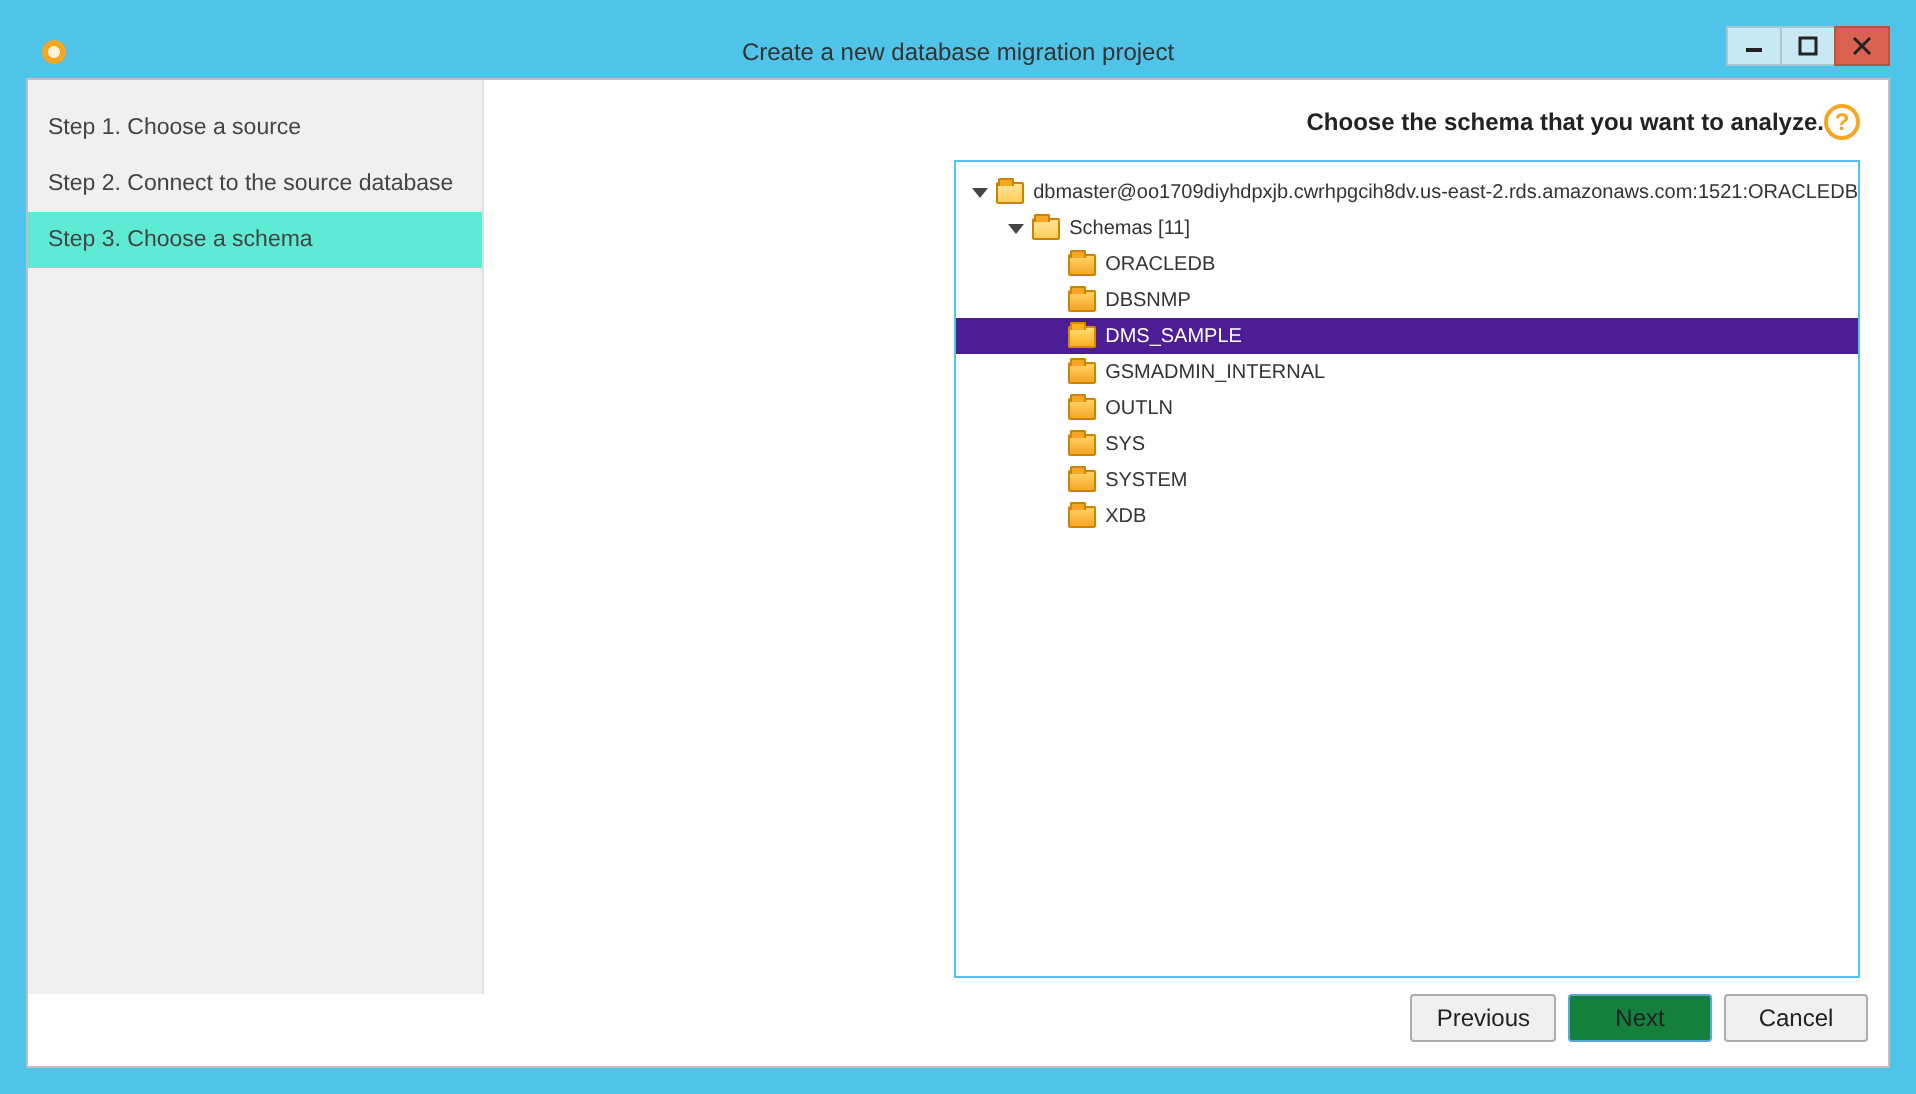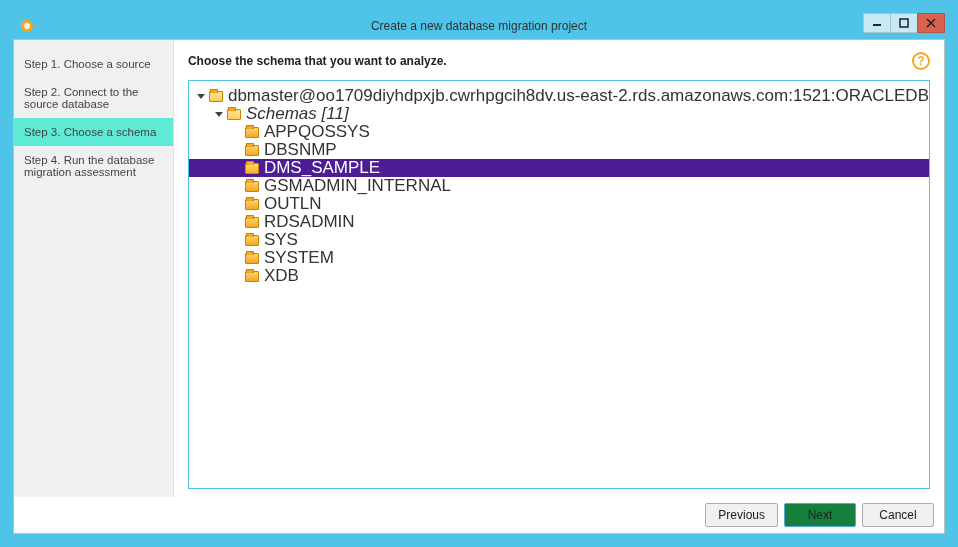--- a/index.html
+++ b/index.html
@@ -83,20 +83,21 @@
   }
   .step.active {
     background: #5eead4;
   }
   .main {
     flex: 1;
     padding: 12px 14px 8px 14px;
     display: flex;
     flex-direction: column;
     position: relative;
+    align-items: flex-end;
   }
   .main-header {
     display: flex;
     align-items: center;
     margin-bottom: 10px;
   }
   .main-header .heading {
     font-weight: bold;
     font-size: 12px;
     color: #222;
@@ -116,21 +117,21 @@
     flex: 1;
     border: 1px solid #4fc3e8;
     overflow: auto;
     padding: 6px 0;
   }
   .tree-row {
     display: flex;
     align-items: center;
     height: 18px;
     white-space: nowrap;
-    font-size: 17px;
+    font-size: 10px;
     color: #333;
     cursor: default;
   }
   .tree-row.selected {
     background: #4c1d95;
     color: #fff;
   }
   .tree-row .indent { display:inline-block; }
   .arrow {
     width: 0; height: 0;
@@ -161,25 +162,24 @@
     border: 1px solid #cc8400;
     border-bottom: none;
     border-radius: 1px 1px 0 0;
   }
   .folder-icon.open {
     background: linear-gradient(#ffe29a, #ffcf5e);
   }
   .tree-row.selected .folder-icon {
     filter: brightness(1.05);
   }
-  .schemas-label { font-style: italic; }
+  .schemas-label { }
   .footer {
     height: 36px;
     display: flex;
-    align-items: center;
     justify-content: flex-end;
     padding: 0 10px;
     gap: 6px;
     background: #fff;
   }
   .btn {
     min-width: 72px;
     height: 24px;
     border: 1px solid #adadad;
     background: #f0f0f0;
@@ -227,21 +227,20 @@
     </div>
   </div>
 
   <div class="body">
     <div class="content">
 
       <div class="sidebar">
         <div class="step">Step 1. Choose a source</div>
         <div class="step">Step 2. Connect to the source database</div>
         <div class="step active">Step 3. Choose a schema</div>
-        <div class="step">Step 4. Run the database migration assessment</div>
       </div>
 
       <div class="main">
         <div class="main-header">
           <span class="heading">Choose the schema that you want to analyze.</span>
           <span class="help-icon">?</span>
         </div>
 
         <div class="tree-wrap">
 
@@ -256,46 +255,41 @@
             <span class="indent" style="width:26px"></span>
             <span class="arrow down"></span>
             <span class="folder-icon open"></span>
             <span class="schemas-label">Schemas [11]</span>
           </div>
 
           <div id="schema-list">
               <div class="tree-row">
                 <span class="indent" style="width: 56px;"></span>
                 <span class="folder-icon"></span>
-                <span>APPQOSSYS</span>
+                <span>ORACLEDB</span>
               </div>
               <div class="tree-row">
                 <span class="indent" style="width: 56px;"></span>
                 <span class="folder-icon"></span>
                 <span>DBSNMP</span>
               </div>
               <div class="tree-row selected">
                 <span class="indent" style="width: 56px;"></span>
                 <span class="folder-icon"></span>
                 <span>DMS_SAMPLE</span>
               </div>
               <div class="tree-row">
                 <span class="indent" style="width: 56px;"></span>
                 <span class="folder-icon"></span>
                 <span>GSMADMIN_INTERNAL</span>
               </div>
               <div class="tree-row">
                 <span class="indent" style="width: 56px;"></span>
                 <span class="folder-icon"></span>
                 <span>OUTLN</span>
-              </div>
-              <div class="tree-row">
-                <span class="indent" style="width: 56px;"></span>
-                <span class="folder-icon"></span>
-                <span>RDSADMIN</span>
               </div>
               <div class="tree-row">
                 <span class="indent" style="width: 56px;"></span>
                 <span class="folder-icon"></span>
                 <span>SYS</span>
               </div>
               <div class="tree-row">
                 <span class="indent" style="width: 56px;"></span>
                 <span class="folder-icon"></span>
                 <span>SYSTEM</span>

